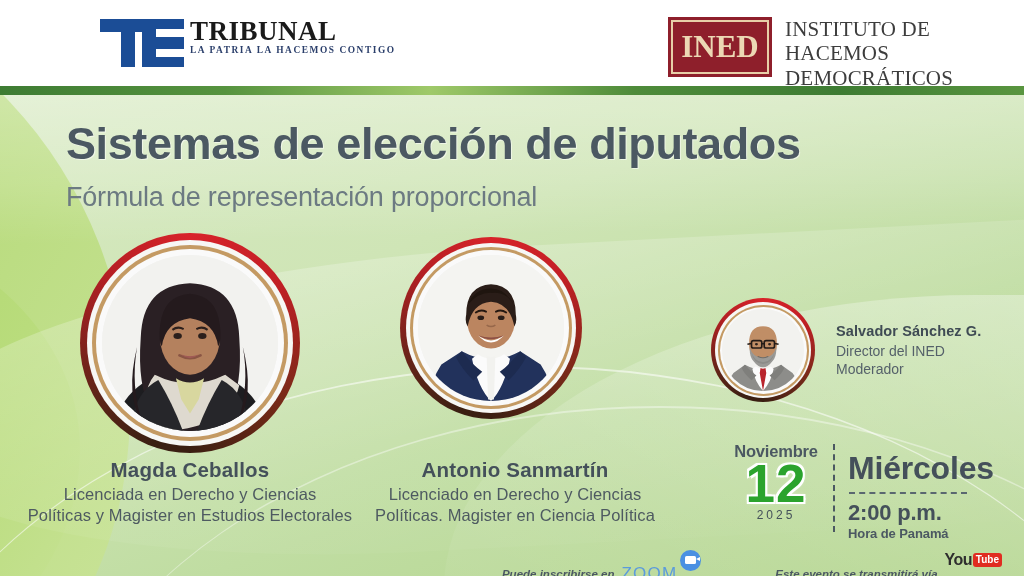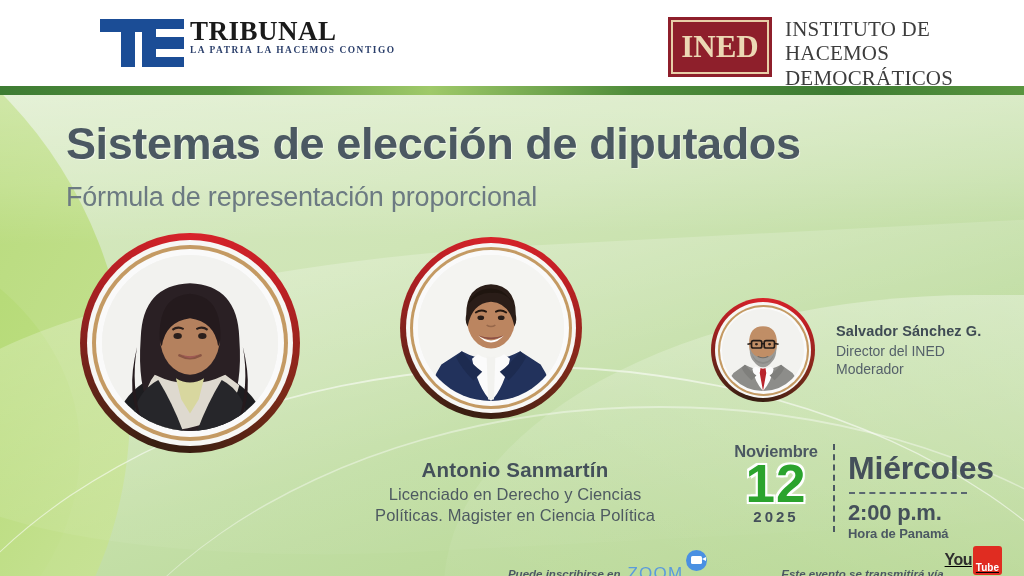--- a/index.html
+++ b/index.html
@@ -297,21 +297,21 @@
   .date-day {
     font-size: 53px; font-weight: bold; color: #2ba32d;
     line-height: 0.94; letter-spacing: 1px;
     margin-top: -1px;
     text-shadow:
       -2px -2px 0 #ffffff, 2px -2px 0 #ffffff,
       -2px  2px 0 #ffffff, 2px  2px 0 #ffffff,
       0 0 4px rgba(255,255,255,0.9);
   }
   .date-year {
-    font-size: 15px; font-weight: bold; color: #44505a;
+    font-size: 12px; font-weight: normal; color: #44505a;
     letter-spacing: 3px; line-height: 1; margin-top: 1px;
   }
   .date-divider {
     width: 0; height: 88px;
     border-left: 2px dashed #4b5862;
     margin: 1px 13px 0 9px;
   }
   .date-right { text-align: left; padding-top: 9px; }
   .date-weekday {
     font-size: 32px; font-weight: bold; color: #44505a;
@@ -359,30 +359,30 @@
     background: #ffffff; position: relative;
   }
   .zoom-cam .cam-body::after {
     content: ""; position: absolute; left: 11px; top: 1px;
     width: 0; height: 0;
     border-top: 2.8px solid transparent;
     border-bottom: 2.8px solid transparent;
     border-right: 4px solid #ffffff;
   }
   .bb-sep { width: 74px; }
-  .yt-logo { display: flex; align-items: center; margin-left: 1px; text-decoration: underline; }
+  .yt-logo { display: flex; align-items: center; margin-left: 7px; }
   .yt-you {
     font-size: 16px; font-weight: bold; color: #2e2e2e;
     letter-spacing: -0.6px; font-style: normal;
     line-height: 1;
   }
   .yt-tube {
     background: #e02c21; color: #ffffff;
     font-size: 10px; font-weight: bold; font-style: normal;
-    padding: 17px 3px 2px 3px; border-radius: 3px;
+    padding: 2px 3px 2px 3px; border-radius: 3px;
     margin-left: 1px; line-height: 1;
   }
 </style>
 </head>
 <body>
 
 <div id="poster">
 
   <div id="header">
 
@@ -505,20 +505,25 @@
         <path d="M64 42 l5 1" stroke="#241c18" stroke-width="1.8"></path>
         <ellipse cx="42" cy="43" rx="1.8" ry="1.4" fill="#2b211c"></ellipse>
         <ellipse cx="58" cy="43" rx="1.8" ry="1.4" fill="#2b211c"></ellipse>
         <path d="M44 58 q6 3 12 0" stroke="#6e6e6b" stroke-width="1.4" fill="none" stroke-linecap="round"></path>
         <path d="M28 68 q8 9 14 13 l-6 6 q-9 -8 -12 -15z" fill="#7f7f7c"></path>
         <path d="M72 68 q-8 9 -14 13 l6 6 q9 -8 12 -15z" fill="#7f7f7c"></path>
       </svg>
     </div>
   </div>
 
+  <div id="cap1" class="caption">
+    <div class="cap-name">Magda Ceballos</div>
+    <div class="cap-line">Licenciada en Derecho y Ciencias</div>
+    <div class="cap-line">Políticas y Magister en Estudios Electorales</div>
+  </div>
 
   <div id="cap2" class="caption">
     <div class="cap-name">Antonio Sanmartín</div>
     <div class="cap-line">Licenciado en Derecho y Ciencias</div>
     <div class="cap-line">Políticas. Magister en Ciencia Política</div>
   </div>
 
   <div id="cap3">
     <div class="m-name">Salvador Sánchez G.</div>
     <div class="m-line">Director del INED</div>

